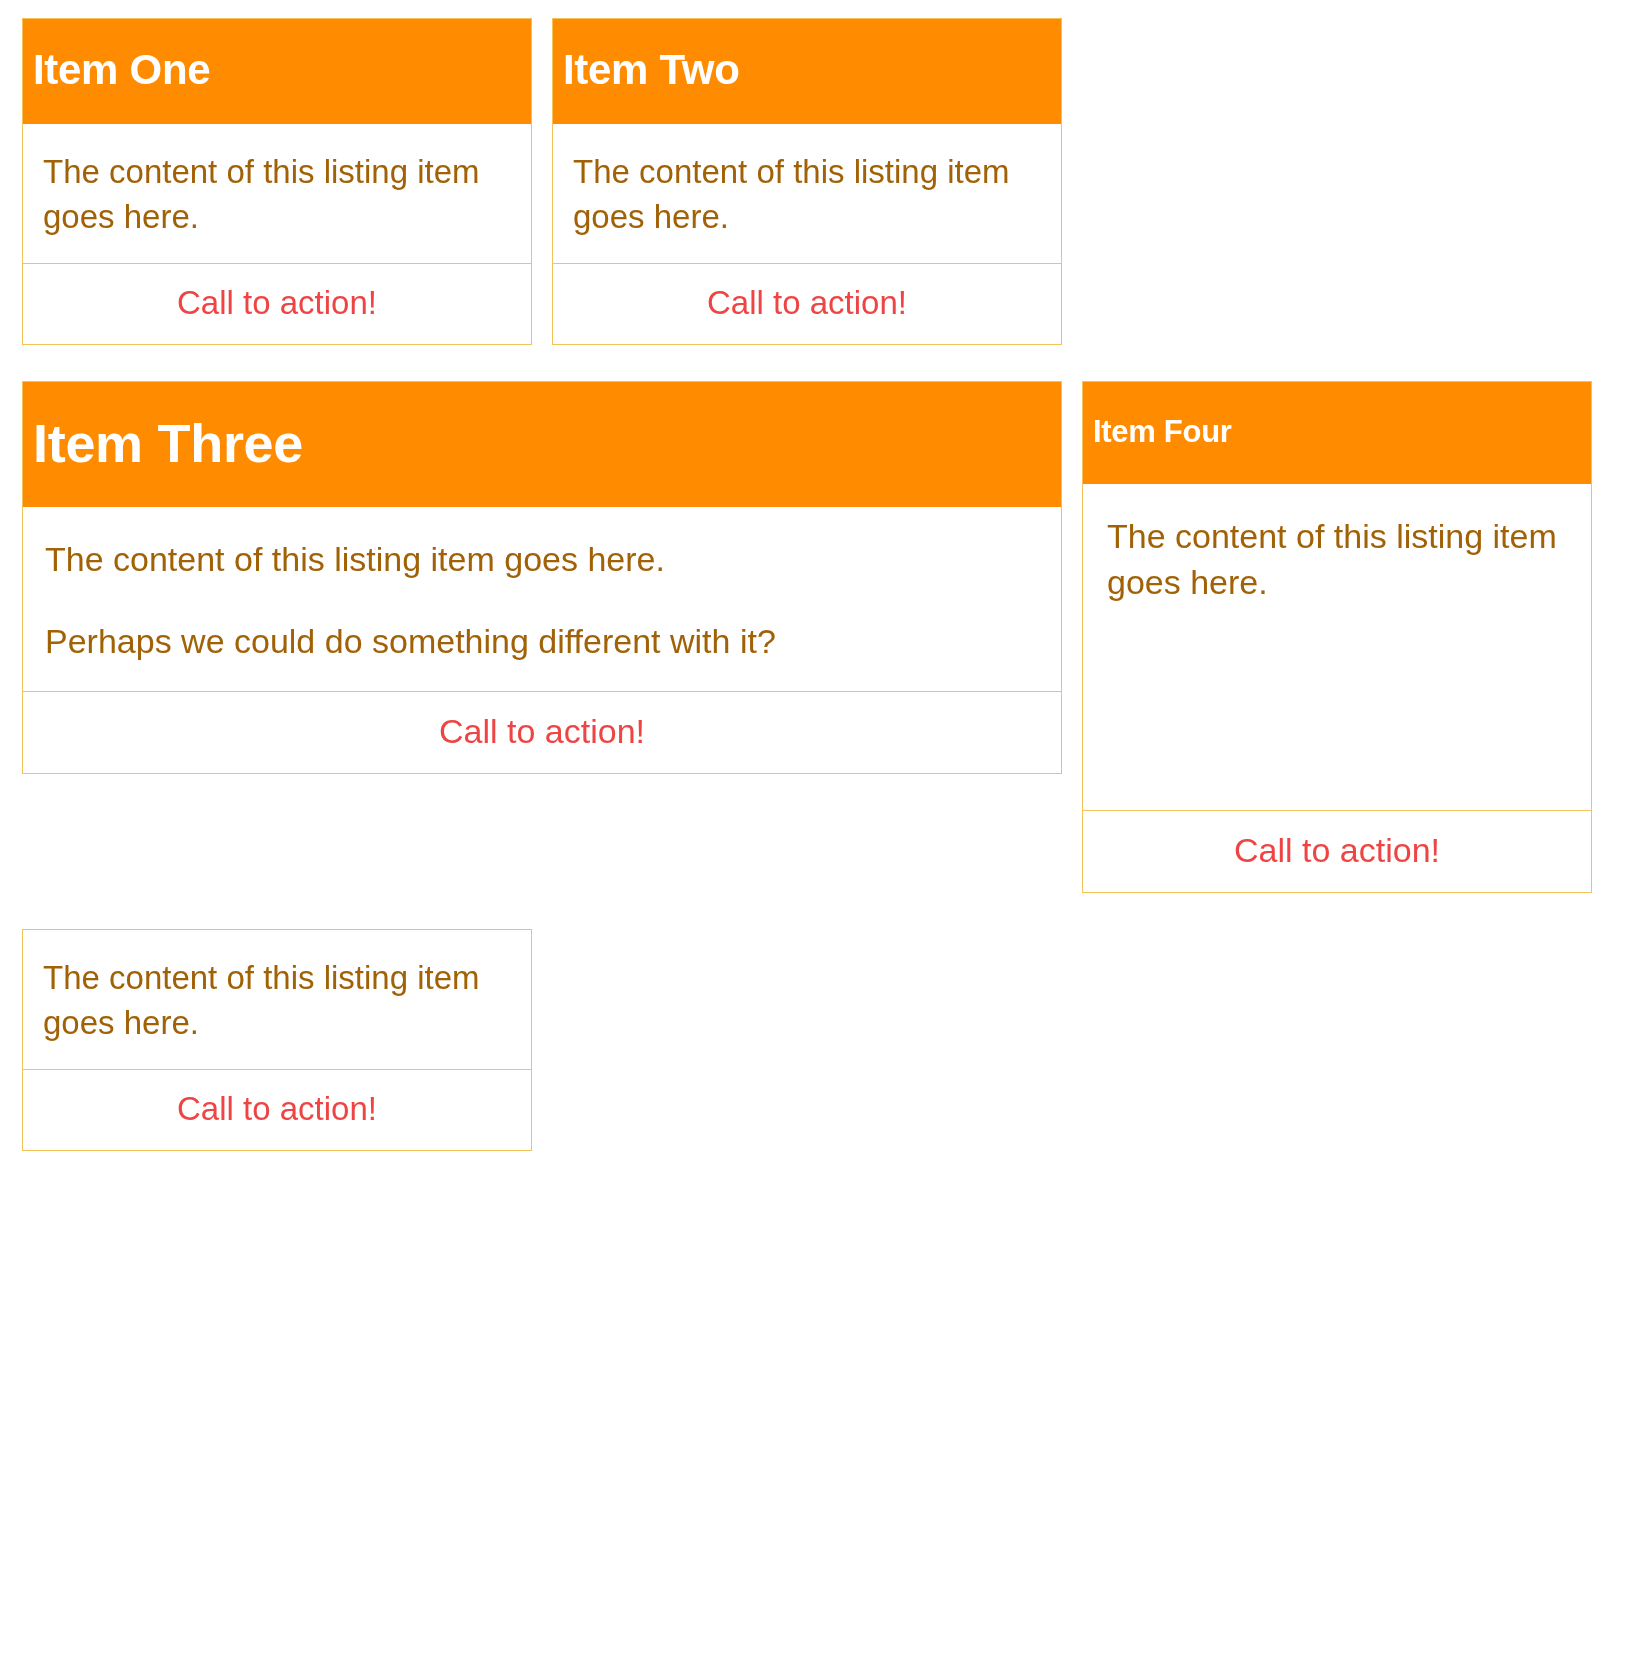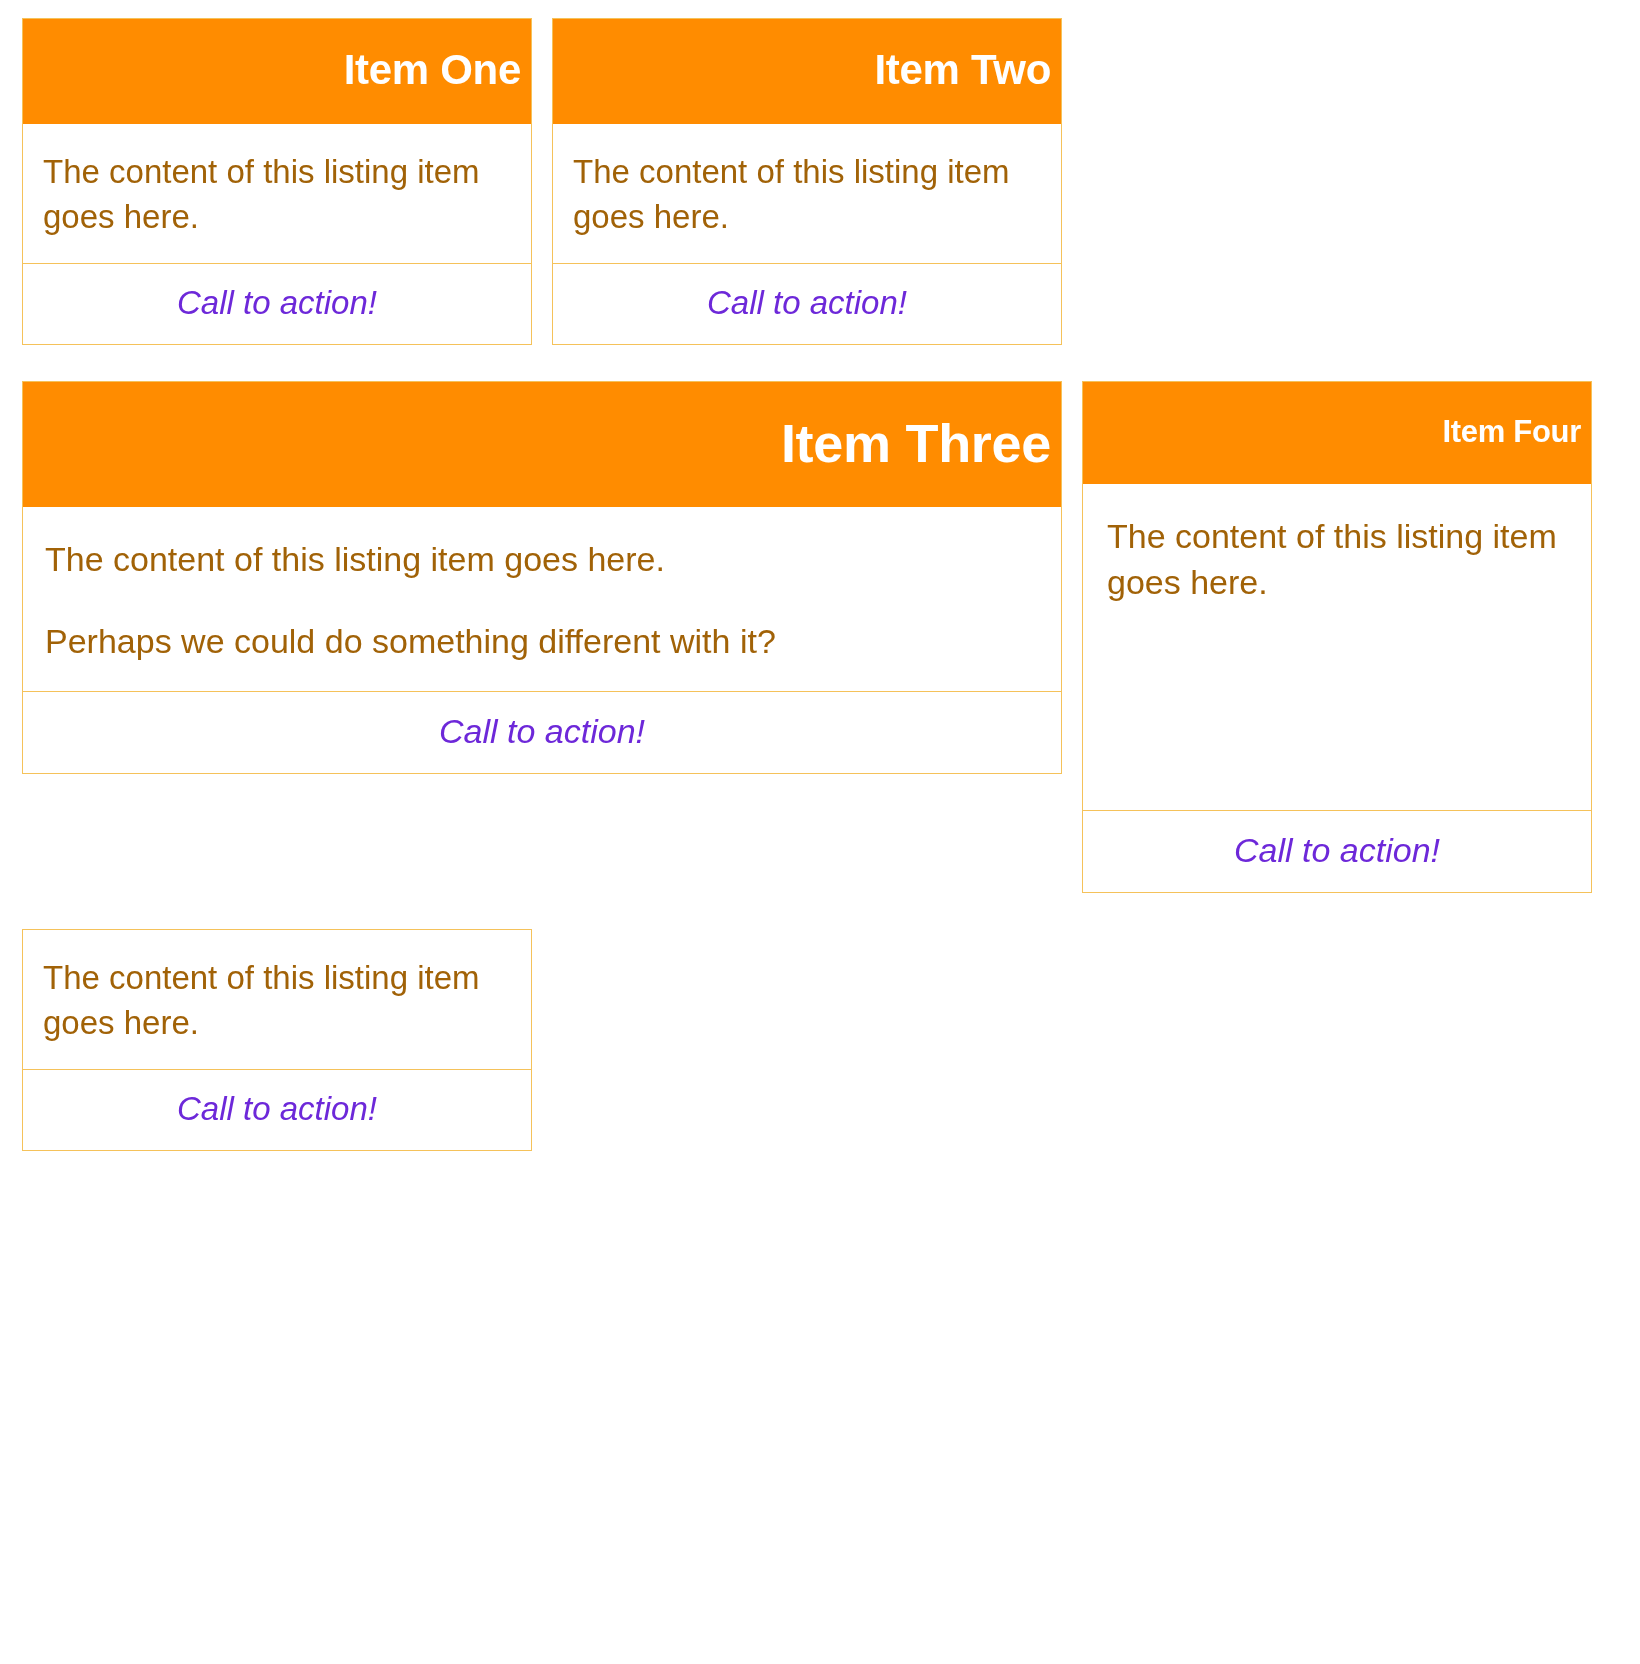--- a/index.html
+++ b/index.html
@@ -30,21 +30,21 @@
     box-sizing: border-box;
     display: flex;
     flex-direction: column;
   }
 
   .card-header {
     background: #ff8c00;
     color: #ffffff;
     font-size: 42px;
     font-weight: bold;
-    text-align: right;
+    text-align: left;
     padding: 30px 10px 33px 10px;
     line-height: 1.0;
     letter-spacing: -0.3px;
   }
 
   .card-body {
     padding: 26px 20px 24px 20px;
     font-size: 33px;
     line-height: 1.35;
     color: #a16207;
@@ -58,25 +58,24 @@
     margin-bottom: 0;
   }
 
   .card-footer {
     border-top: 1px solid #f5c25a;
     text-align: center;
     padding: 20px 10px 22px 10px;
   }
 
   .cta {
-    color: #6d28d9;
+    color: #ef4444;
     font-size: 33px;
     text-decoration: none;
     cursor: pointer;
-    font-style: italic;
   }
 
   
   .item-one   { grid-column: 1; grid-row: 1; }
   .item-two   { grid-column: 2; grid-row: 1; }
   .item-three { grid-column: 1 / span 2; grid-row: 2; }
   .item-four  { grid-column: 3; grid-row: 2; }
   .item-five  { grid-column: 1; grid-row: 3; }
 
   .item-three .card-header { font-size: 54px; padding: 34px 10px 37px 10px; }

